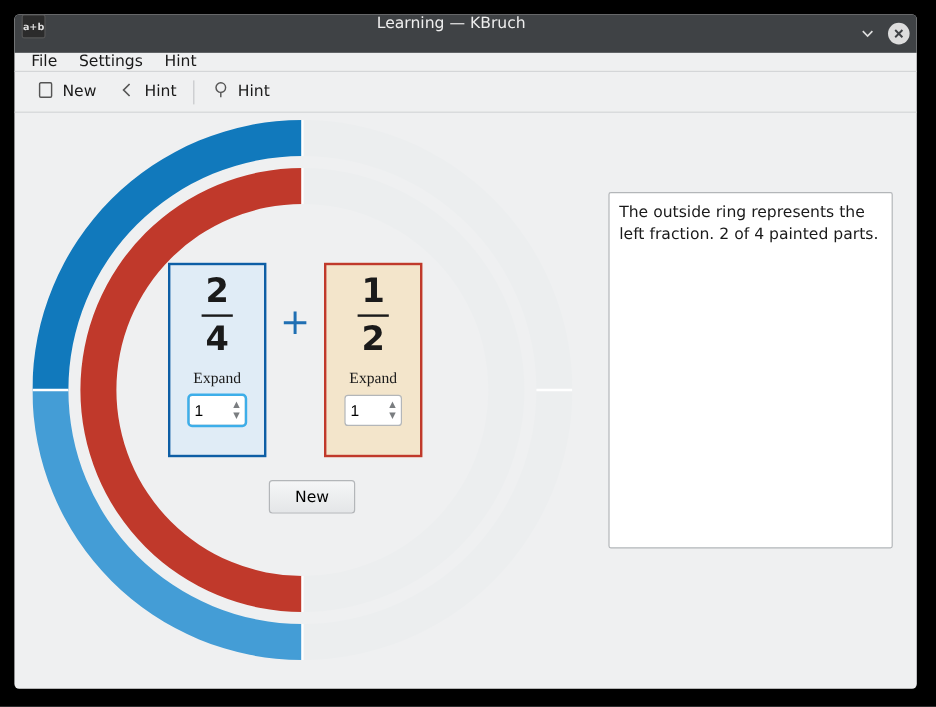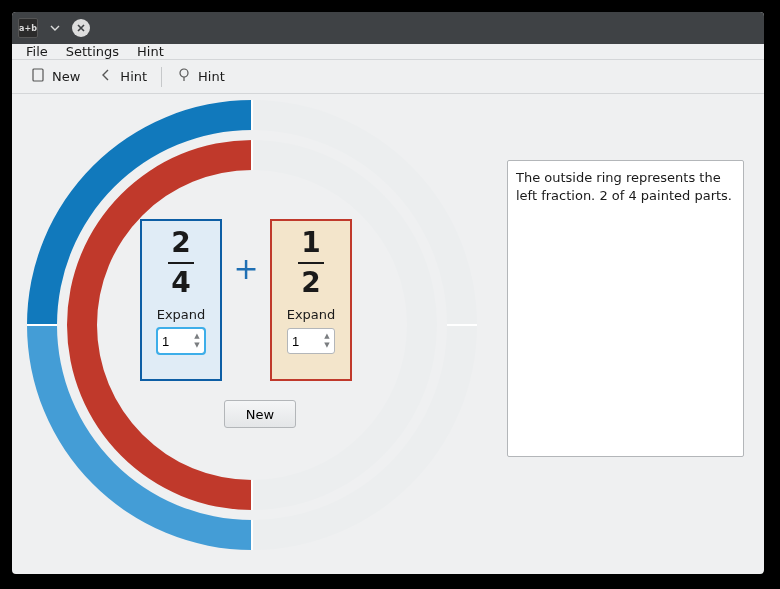--- a/index.html
+++ b/index.html
@@ -24,21 +24,20 @@
     box-shadow: 0 4px 12px rgba(0,0,0,0.5);
     display: flex;
     flex-direction: column;
     overflow: hidden;
   }
   .titlebar {
     height: 32px;
     background: #3f4245;
     color: #eee;
     display: flex;
-    align-items: center;
     padding: 0 6px;
     gap: 8px;
   }
   .app-icon {
     width: 20px;
     height: 20px;
     background: #2b2b2b;
     border: 1px solid #555;
     border-radius: 2px;
     display: flex;
@@ -153,20 +152,21 @@
   .frac-bar {
     width: 26px;
     height: 2px;
     background: #1a1a1a;
     margin: 5px 0;
   }
   .frac-label {
     margin-top: 10px;
     font-size: 13px;
     color: #1a1a1a;
+    font-family: Liberation Serif, serif;
   }
   .spinbox {
     margin-top: 6px;
     width: 48px;
     height: 26px;
     background: #fff;
     border: 1px solid #b3b6b9;
     border-radius: 3px;
     display: flex;
     align-items: stretch;
@@ -233,20 +233,21 @@
   }
   .info-box p { margin: 0 0 14px 0; }
 </style>
 </head>
 <body>
 
 <div class="window">
 
   <div class="titlebar">
     <div class="app-icon">a+b</div>
+    <div class="title-text">Learning — KBruch</div>
     <div class="title-actions">
       <div class="title-btn">
         <svg width="12" height="12" viewBox="0 0 12 12">
             <path d="M2 4 L6 8 L10 4" fill="none" stroke="#ddd" stroke-width="1.4"></path>
           </svg>
       </div>
       <div class="title-btn title-close">
         <svg width="10" height="10" viewBox="0 0 10 10">
             <path d="M2 2 L8 8 M8 2 L2 8" stroke="#3f4245" stroke-width="1.6"></path>
           </svg>

